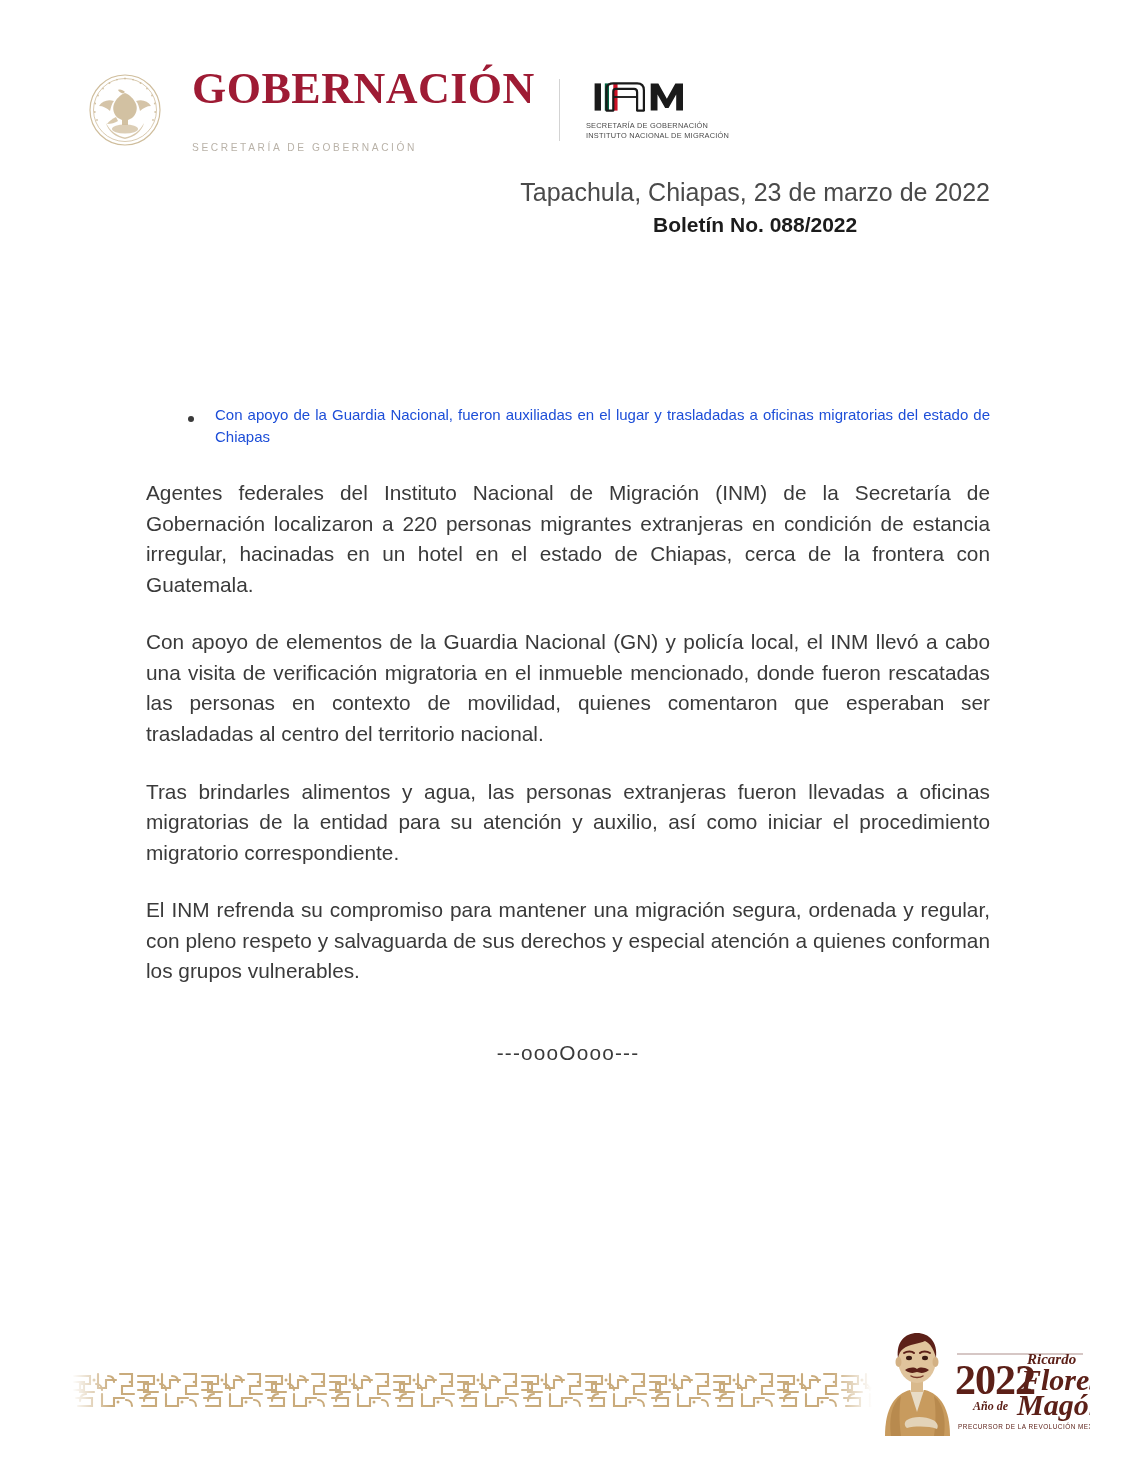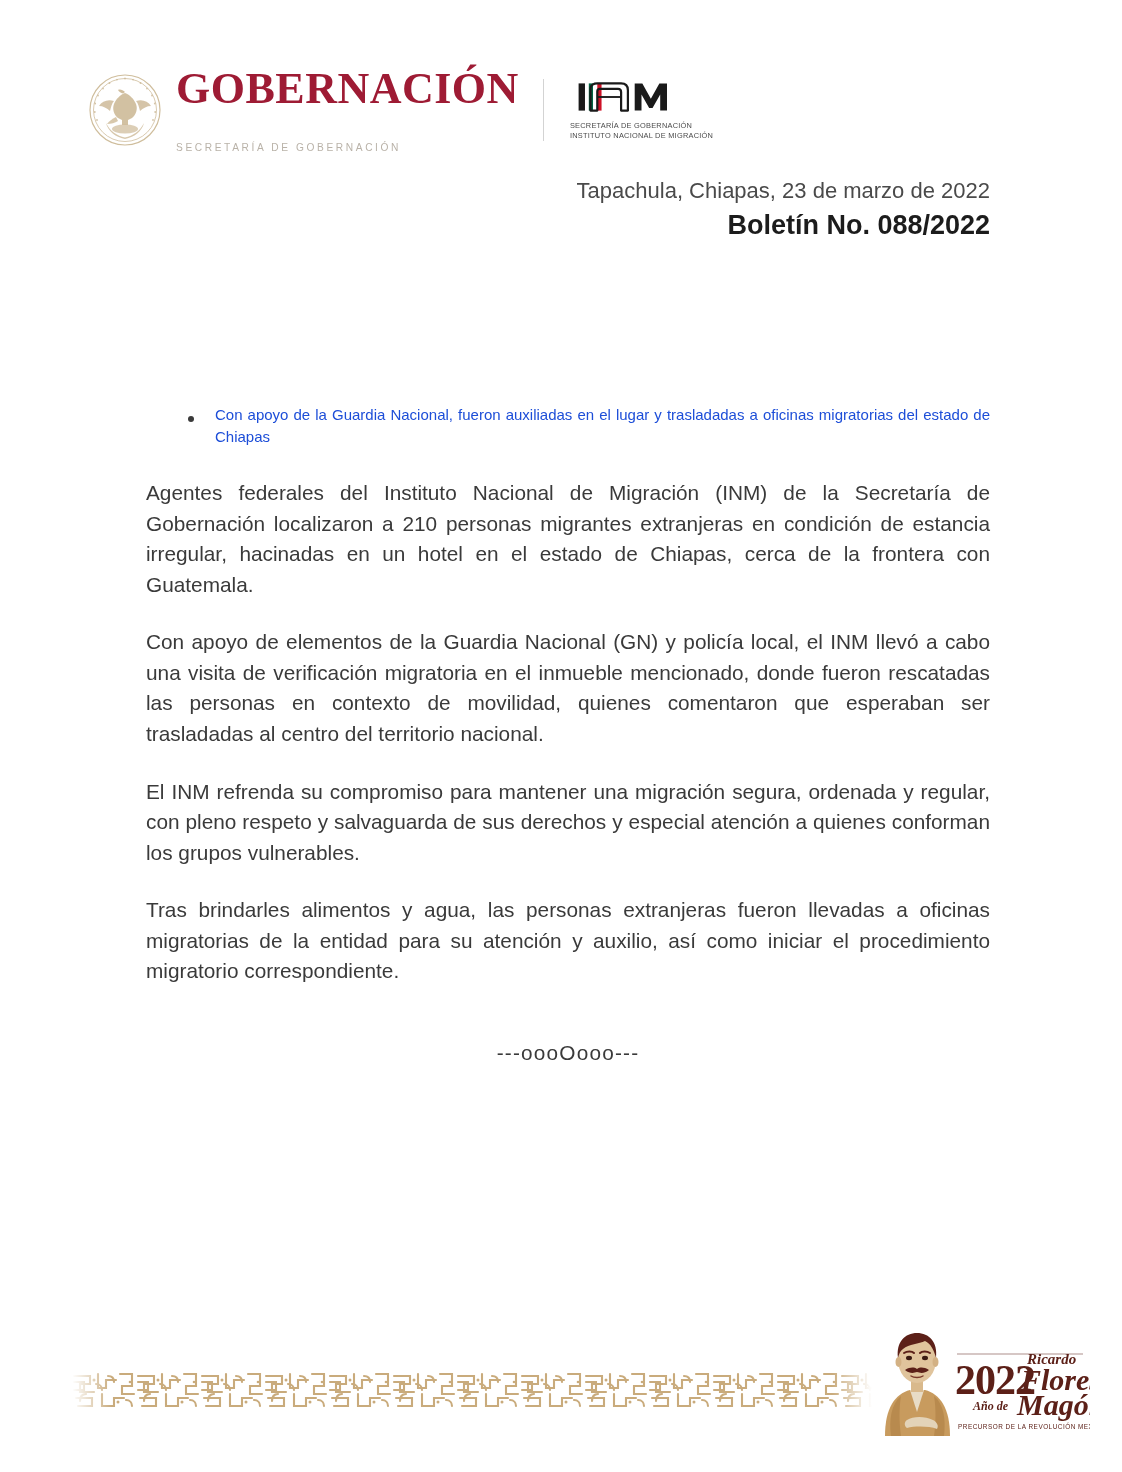--- a/index.html
+++ b/index.html
@@ -35,21 +35,21 @@
 
   .eagle-seal {
     width: 74px;
     height: 74px;
     flex: 0 0 74px;
     position: relative;
     opacity: 0.92;
   }
 
   .gob-lockup {
-    margin-left: 14px;
+    margin-left: 30px;
     display: flex;
     flex-direction: column;
     justify-content: space-between;
     gap: 24px;
   }
   .gob-word {
     font-family: "Liberation Serif", serif;
     font-weight: 700;
     font-size: 44px;
     letter-spacing: 0.5px;
@@ -95,31 +95,32 @@
 
   
   .dateblock {
     position: absolute;
     right: 132px;
     top: 176px;
     text-align: right;
     color: #3d3d3d;
   }
   .date-line {
-    font-size: 22px;
+    font-size: 25px;
     line-height: 1.35;
     white-space: nowrap;
     color: #4a4a4a;
   }
   .bulletin-line {
-    font-size: 27px;
+    font-size: 21px;
     font-weight: 700;
     line-height: 1.45;
     white-space: nowrap;
     color: #1c1c1c;
+    text-align: center;
   }
 
   
   .title {
     position: absolute;
     left: 170px;
     right: 150px;
     top: 248px;
     text-align: center;
     font-size: 33.5px;
@@ -294,24 +295,24 @@
     <div class="date-line">Tapachula, Chiapas, 23 de marzo de 2022</div>
     <div class="bulletin-line">Boletín No. 088/2022</div>
   </div>
 
 
   <ul class="bullets">
     <li>Con apoyo de la Guardia Nacional, fueron auxiliadas en el lugar y trasladadas a oficinas migratorias del estado de Chiapas</li>
   </ul>
 
   <div class="body-copy">
-    <p>Agentes federales del Instituto Nacional de Migración (INM) de la Secretaría de Gobernación localizaron a 210 personas migrantes extranjeras en condición de estancia irregular, hacinadas en un hotel en el estado de Chiapas, cerca de la frontera con Guatemala.</p>
+    <p>Agentes federales del Instituto Nacional de Migración (INM) de la Secretaría de Gobernación localizaron a 220 personas migrantes extranjeras en condición de estancia irregular, hacinadas en un hotel en el estado de Chiapas, cerca de la frontera con Guatemala.</p>
     <p>Con apoyo de elementos de la Guardia Nacional (GN) y policía local, el INM llevó a cabo una visita de verificación migratoria en el inmueble mencionado, donde fueron rescatadas las personas en contexto de movilidad, quienes comentaron que esperaban ser trasladadas al centro del territorio nacional.</p>
+    <p>Tras brindarles alimentos y agua, las personas extranjeras fueron llevadas a oficinas migratorias de la entidad para su atención y auxilio, así como iniciar el procedimiento migratorio correspondiente.</p>
     <p>El INM refrenda su compromiso para mantener una migración segura, ordenada y regular, con pleno respeto y salvaguarda de sus derechos y especial atención a quienes conforman los grupos vulnerables.</p>
-    <p>Tras brindarles alimentos y agua, las personas extranjeras fueron llevadas a oficinas migratorias de la entidad para su atención y auxilio, así como iniciar el procedimiento migratorio correspondiente.</p>
     <div class="closing">---oooOooo---</div>
   </div>
 
   <div class="footer-band">
     <svg viewBox="0 0 800 40" width="800" height="40" preserveAspectRatio="none" aria-hidden="true">
       <defs>
         <pattern id="greca" x="0" y="0" width="64" height="40" patternUnits="userSpaceOnUse">
           <g fill="none" stroke="#c9ab7c" stroke-width="2.1" stroke-linecap="round">
             <path d="M2 6 L18 6 L18 14 L8 14 L8 22 L22 22"></path>
             <path d="M2 12 L12 12 L12 20 L2 20"></path>

